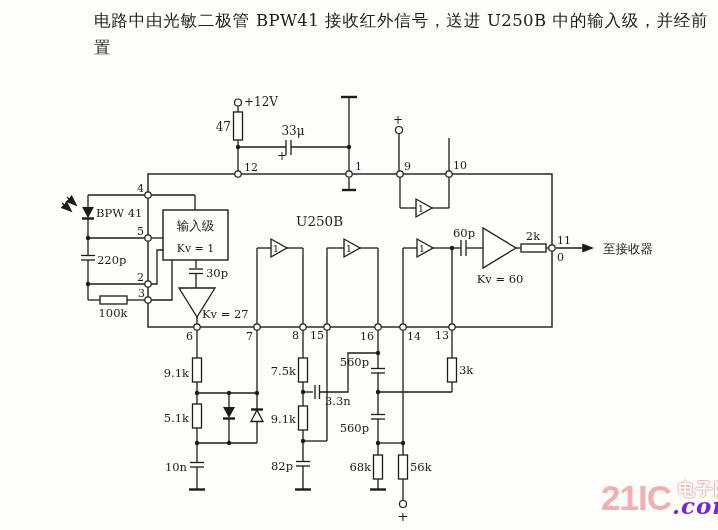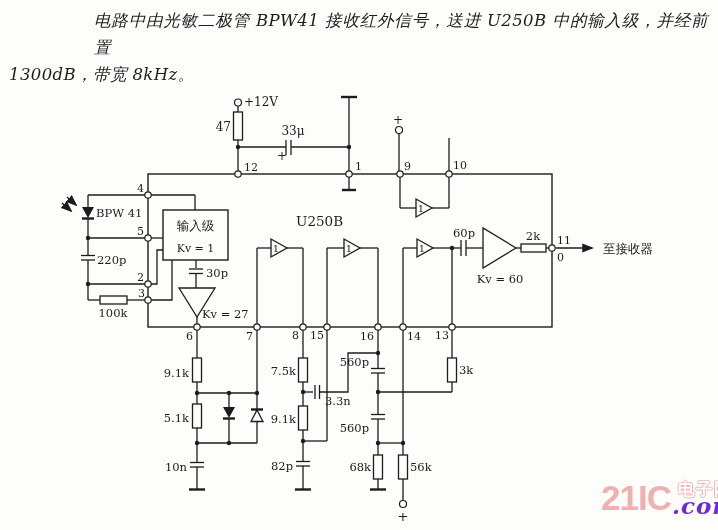--- a/index.html
+++ b/index.html
@@ -1,21 +1,21 @@
 <!DOCTYPE html>
 <html><head>
 <meta charset="utf-8">
 <style>
   html,body{margin:0;padding:0;background:#e9e9e9;}
   #page{position:relative;width:718px;height:530px;background:#fdfdfc;overflow:hidden;
         font-family:"DejaVu Serif","Liberation Serif",serif;color:#1c1c1c;}
   
   #para{position:absolute;left:9px;right:10px;top:7px;font-size:16.5px;line-height:27px;
         letter-spacing:0.4px;}
-  .pline{text-align:justify;text-align-last:justify;white-space:nowrap0;font-style:italic;}
+  .pline{text-align:justify;text-align-last:justify;white-space:nowrap0;}
   .pline.first{padding-left:85px;}
   .pline.last{text-align-last:left;}
   
   #schem{position:absolute;left:0;top:0;}
   #schem line,#schem polyline{stroke:#1c1c1c;stroke-width:1.3;fill:none;}
   #schem line.bar{stroke-width:2.4;}
   #schem rect.comp{fill:#fdfdfc;stroke:#1c1c1c;stroke-width:1.3;}
   #schem rect.box{fill:none;stroke:#1c1c1c;stroke-width:1.4;}
   #schem polygon.amp{fill:#fdfdfc;stroke:#1c1c1c;stroke-width:1.3;}
   #schem polygon.fil{fill:#1c1c1c;stroke:none;}
@@ -36,21 +36,20 @@
   #wm .com{font-family:"DejaVu Serif","Liberation Serif",serif;font-weight:bold;font-style:italic;
            font-size:23px;line-height:20px;color:#6d28d9;margin-top:-2px;letter-spacing:1px;}
 </style>
 </head>
 <body>
 
 <div id="page">
 
   <div id="para">
     <div class="pline first">电路中由光敏二极管 BPW41 接收红外信号，送进 U250B 中的输入级，并经前置</div>
-    <div class="pline last">1300dB，带宽 8kHz。</div>
   </div>
 
   <svg id="schem" width="718" height="530" viewBox="0 0 718 530">
     <defs>
       <marker id="ah" markerWidth="9" markerHeight="7" refX="7.5" refY="3.5" orient="auto">
         <path d="M0,0 L9,3.5 L0,7 z" fill="#1c1c1c"></path>
       </marker>
     </defs>
 
     <rect class="box" x="148" y="174" width="404" height="153"></rect>

